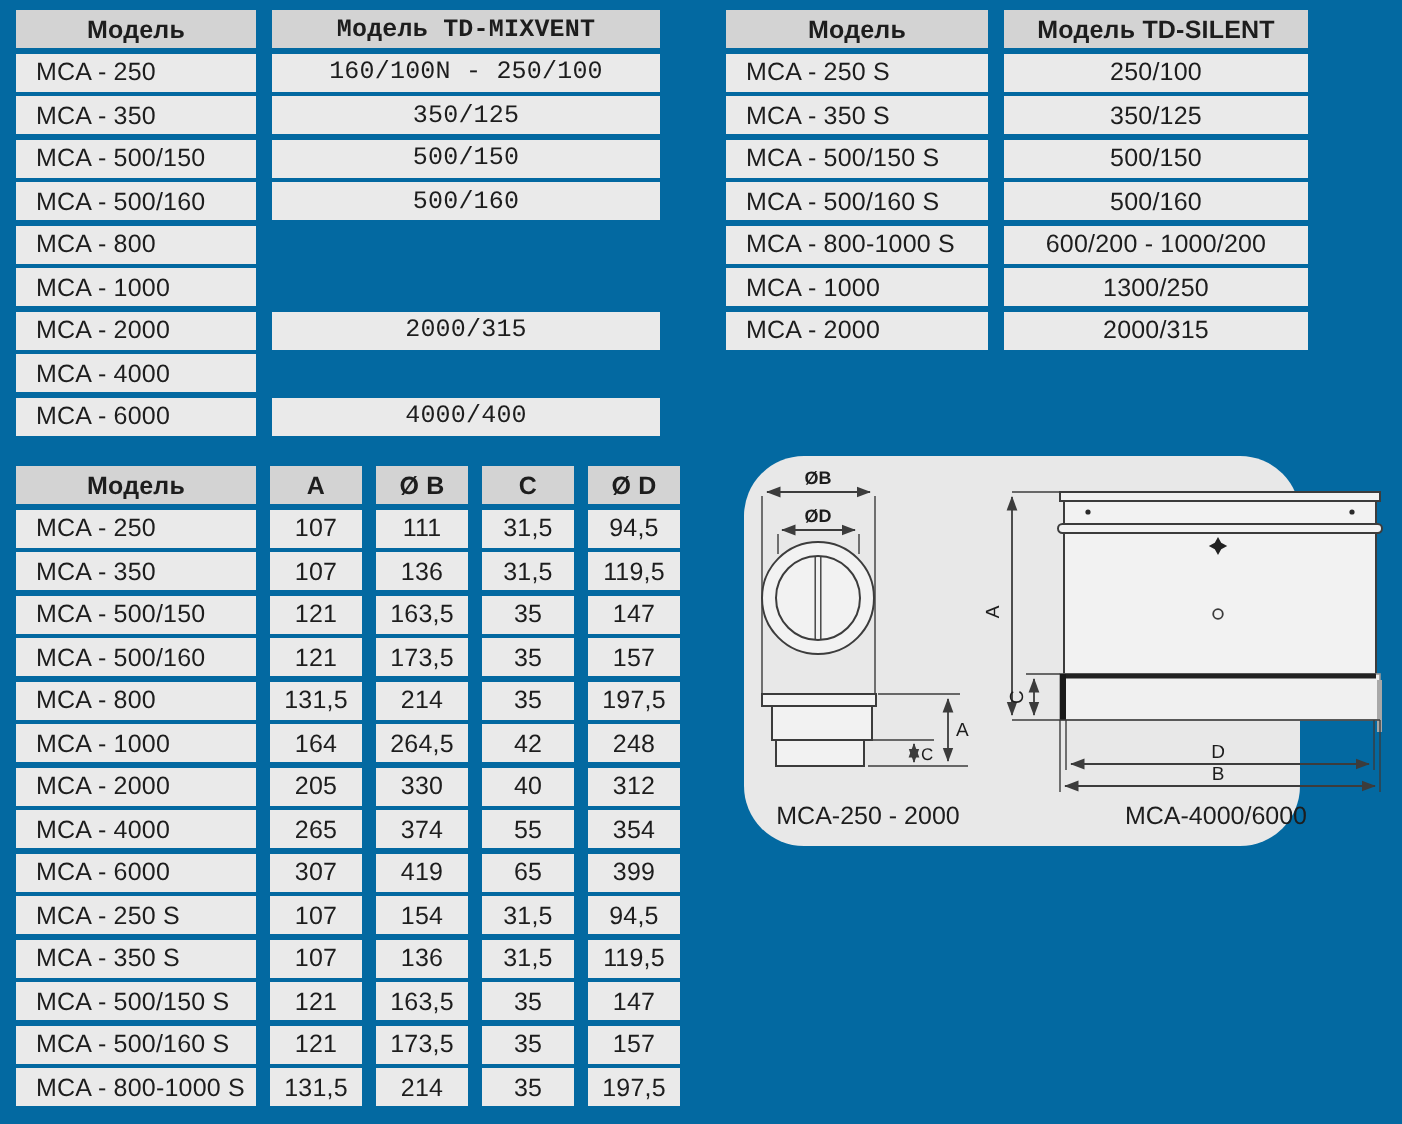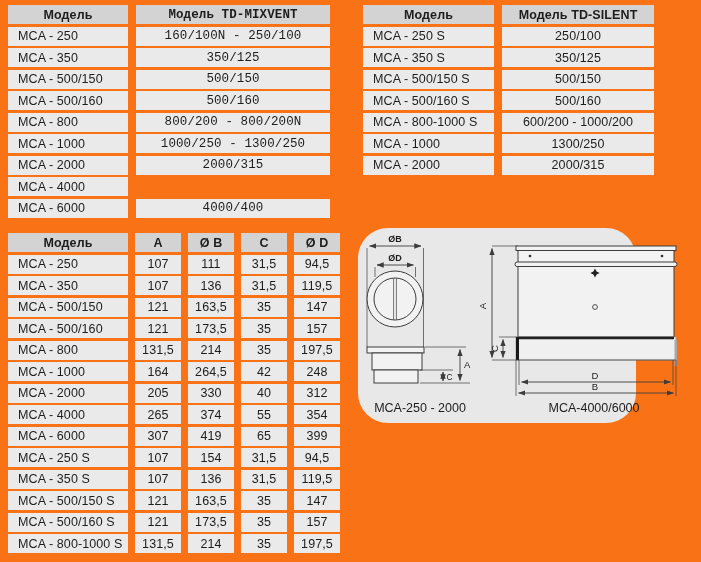--- a/index.html
+++ b/index.html
@@ -1,17 +1,17 @@
 <!DOCTYPE html>
 <html style="--header-bg: #d3d3d3; --row-bg: #eaeaea; --panel-bg: #e8e8e8; --text: #1d1d1d; --line: #3c3c3c;"><head>
 <meta charset="utf-8">
 <style>
   * { margin:0; padding:0; box-sizing:border-box; }
   html,body { background:#fff; font-family:"Liberation Sans", sans-serif; }
-  .page { position:relative; width:701px; height:562px; background:#f97316; overflow:hidden; }
+  .page { position:relative; width:701px; height:562px; background:#0369a1; overflow:hidden; }
 
   .tbl { position:absolute; }
   .trow { display:flex; margin-bottom:2.5px; }
   .cell {
     height:19px; display:flex; align-items:center; justify-content:center;
     background:var(--row-bg,#eaeaea); font-size:12.5px; color:var(--text,#1d1d1d);
     letter-spacing:0.1px; white-space:nowrap;
   }
   .thead .cell { background:var(--header-bg,#d3d3d3); font-weight:bold; font-size:12.5px; }
   .cell.model { justify-content:flex-start; padding-left:10px; }
@@ -25,21 +25,21 @@
   .t2 .trow { gap:8px; }
   .t2 .cell:nth-child(1){ width:131px; }
   .t2 .cell:nth-child(2){ width:152px; }
 
   .t3 { left:8px;   top:233px; }
   .t3 .trow { gap:7px; }
   .t3 .cell:nth-child(1){ width:120px; }
   .t3 .cell:nth-child(n+2){ width:46px; }
 
   .panel {
-    position:absolute; left:358px; top:228px; width:278px; height:195px;
+    position:absolute; left:372px; top:228px; width:278px; height:195px;
     background:var(--panel-bg,#e8e8e8);
     border-radius:30px;
   }
   svg text { fill:var(--text,#1d1d1d); font-family:"Liberation Sans", sans-serif; }
   .dim  { stroke:var(--line,#3c3c3c); stroke-width:0.9; fill:none; }
   .ext  { stroke:var(--line,#3c3c3c); stroke-width:0.7; fill:none; }
   .shape{ stroke:var(--line,#3c3c3c); stroke-width:1;   fill:#f2f2f2; }
 </style>
 </head>
 <body>
@@ -62,25 +62,23 @@
       <div class="trow">
         <div class="cell model">MCA - 500/150</div>
         <div class="cell">500/150</div>
       </div>
       <div class="trow">
         <div class="cell model">MCA - 500/160</div>
         <div class="cell">500/160</div>
       </div>
       <div class="trow">
         <div class="cell model">MCA - 800</div>
-        <div class="cell">800/200 - 800/200N</div>
       </div>
       <div class="trow">
         <div class="cell model">MCA - 1000</div>
-        <div class="cell">1000/250 - 1300/250</div>
       </div>
       <div class="trow">
         <div class="cell model">MCA - 2000</div>
         <div class="cell">2000/315</div>
       </div>
       <div class="trow">
         <div class="cell model">MCA - 4000</div>
       </div>
       <div class="trow">
         <div class="cell model">MCA - 6000</div>

